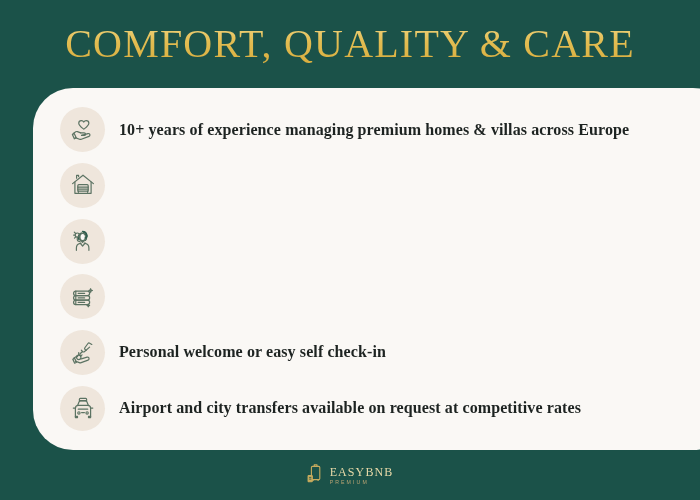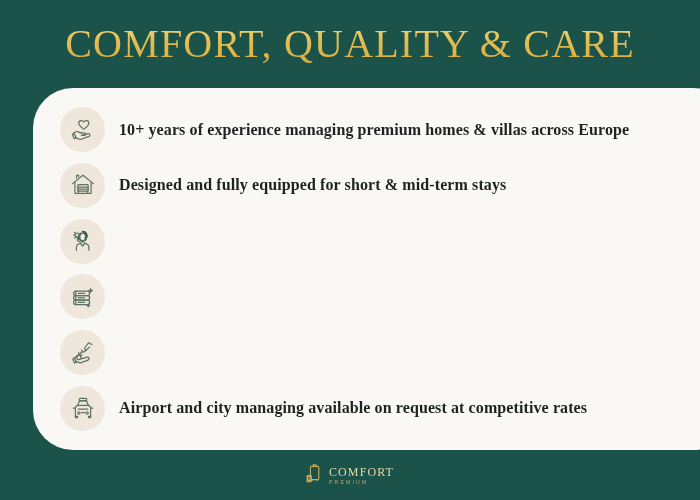--- a/index.html
+++ b/index.html
@@ -123,21 +123,20 @@
       <svg width="28" height="28" viewBox="0 0 28 28" fill="none" stroke="#5c7363" stroke-width="1.2" stroke-linecap="round" stroke-linejoin="round">
         <path d="M3.6 12.6L14 4.2l10.4 8.4"></path>
         <path d="M5.9 11.2v11.1h16.2V11.2"></path>
         <path d="M7.6 7.2V4.4h2v1.2"></path>
         <path d="M8.8 16.2h10.4v3.9H8.8z"></path>
         <path d="M8.8 16.2v-1.5c0-.55.45-1 1-1h8.4c.55 0 1 .45 1 1v1.5"></path>
         <path d="M8.8 18.1h10.4"></path>
         <path d="M9.4 20.1v1.2M18.6 20.1v1.2"></path>
       </svg>
     </span>
-    <span class="feature-text">Designed and fully equipped for short &amp; mid-term stays</span>
   </div>
 
   <div class="feature-row">
     <span class="icon-badge">
       <svg width="28" height="28" viewBox="0 0 28 28" fill="none" stroke="#5c7363" stroke-width="1.2" stroke-linecap="round" stroke-linejoin="round">
         <path d="M13.4 4.3c2.6 0 4.4 1.7 4.4 4.4 0 2.1-.5 3.6-1.3 4.6" fill="#2f5d4e" stroke="#2f5d4e"></path>
         <path d="M12.6 6.2c-1.9.45-3 1.95-3 4 0 .9.15 1.7.4 2.35" stroke="#2f5d4e" stroke-width="1.6"></path>
         <ellipse cx="13.6" cy="10.1" rx="2.9" ry="3.6" fill="#faf8f5"></ellipse>
         <path d="M10.7 10c0-2.3 1.3-3.9 3.2-3.9s3.2 1.6 3.2 3.9c0 2.4-1.35 4-3.2 4s-3.2-1.6-3.2-4z"></path>
         <path d="M16.9 7.2c.85.35 1.3 1.25 1.1 2.2-.2.95-.95 1.6-1.8 1.55" stroke="#2f5d4e" stroke-width="1.5"></path>
@@ -174,48 +173,49 @@
         <path d="M20.6 9.1l-5.3 4.6c-.5.45-1.25.4-1.7-.1l-1.3-1.45"></path>
         <path d="M13.6 13.5l-2.3 2.05c-.45.4-.55 1.05-.25 1.55l.4.65"></path>
         <circle cx="9.7" cy="19.3" r="2.25"></circle>
         <path d="M9.7 17.05V14.6"></path>
         <path d="M11.5 18.2l1.55-1.35"></path>
         <path d="M4.6 20.2l2.4-1.45c.5-.3 1.1-.35 1.65-.15"></path>
         <path d="M12.3 20.9l5.8-1.7c.85-.25 1.7.25 1.9 1.1.18.75-.22 1.5-.95 1.78l-6.9 2.55c-.6.22-1.25.22-1.85 0l-4.1-1.5"></path>
         <path d="M3.8 21.3l1.8-1.1 1.9 4-1.85 1z"></path>
       </svg>
     </span>
+    <span class="feature-text">Personal welcome or easy self check-in</span>
   </div>
 
   <div class="feature-row">
     <span class="icon-badge">
       <svg width="28" height="28" viewBox="0 0 28 28" fill="none" stroke="#5c7363" stroke-width="1.2" stroke-linecap="round" stroke-linejoin="round">
         <path d="M11.3 4.4h5.4c.5 0 .9.4.9.9v1.3h-7.2V5.3c0-.5.4-.9.9-.9z"></path>
         <path d="M8.6 11.4l1.5-3.6c.25-.6.85-1 1.5-1h4.8c.65 0 1.25.4 1.5 1l1.5 3.6"></path>
         <path d="M6.4 22.4v-8.05c0-1.6 1.3-2.95 2.9-2.95h9.4c1.6 0 2.9 1.35 2.9 2.95v8.05"></path>
         <path d="M6.4 22.4h2.1v1.2H6.4zM19.5 22.4h2.1v1.2h-2.1z"></path>
         <path d="M9.3 15.2h9.4"></path>
         <circle cx="9.9" cy="18.9" r="1.15"></circle>
         <circle cx="18.1" cy="18.9" r="1.15"></circle>
         <path d="M6.4 14.1H4.3M21.7 14.1h2.1"></path>
         <path d="M12.6 18.6h2.8"></path>
       </svg>
     </span>
-    <span class="feature-text">Airport and city managing available on request at competitive rates</span>
+    <span class="feature-text">Airport and city transfers available on request at competitive rates</span>
   </div>
 
 </div>
 
 <div id="footer-logo">
   <span class="logo-mark">
     <svg width="16" height="21" viewBox="0 0 16 21" fill="none" stroke="#c9ac5e" stroke-width="1.1" stroke-linejoin="round">
       <rect x="4.4" y="3.4" width="8.4" height="13.2" rx="1.1"></rect>
       <path d="M7.2 3.4V1.9h2.8v1.5"></path>
       <path d="M6.1 16.6v1.5M11.1 16.6v1.5"></path>
       <rect x="1.1" y="12.6" width="4.2" height="6.2" rx=".7" fill="#c9ac5e" stroke="#c9ac5e"></rect>
       <path d="M2.1 14.4h2.2M2.1 16.1h2.2" stroke="#1b5249" stroke-width=".8"></path>
     </svg>
   </span>
   <span class="logo-words">
-    <span class="logo-name">COMFORT</span>
+    <span class="logo-name">EASYBNB</span>
     <span class="logo-sub">PREMIUM</span>
   </span>
 </div>
 
 </body></html>

